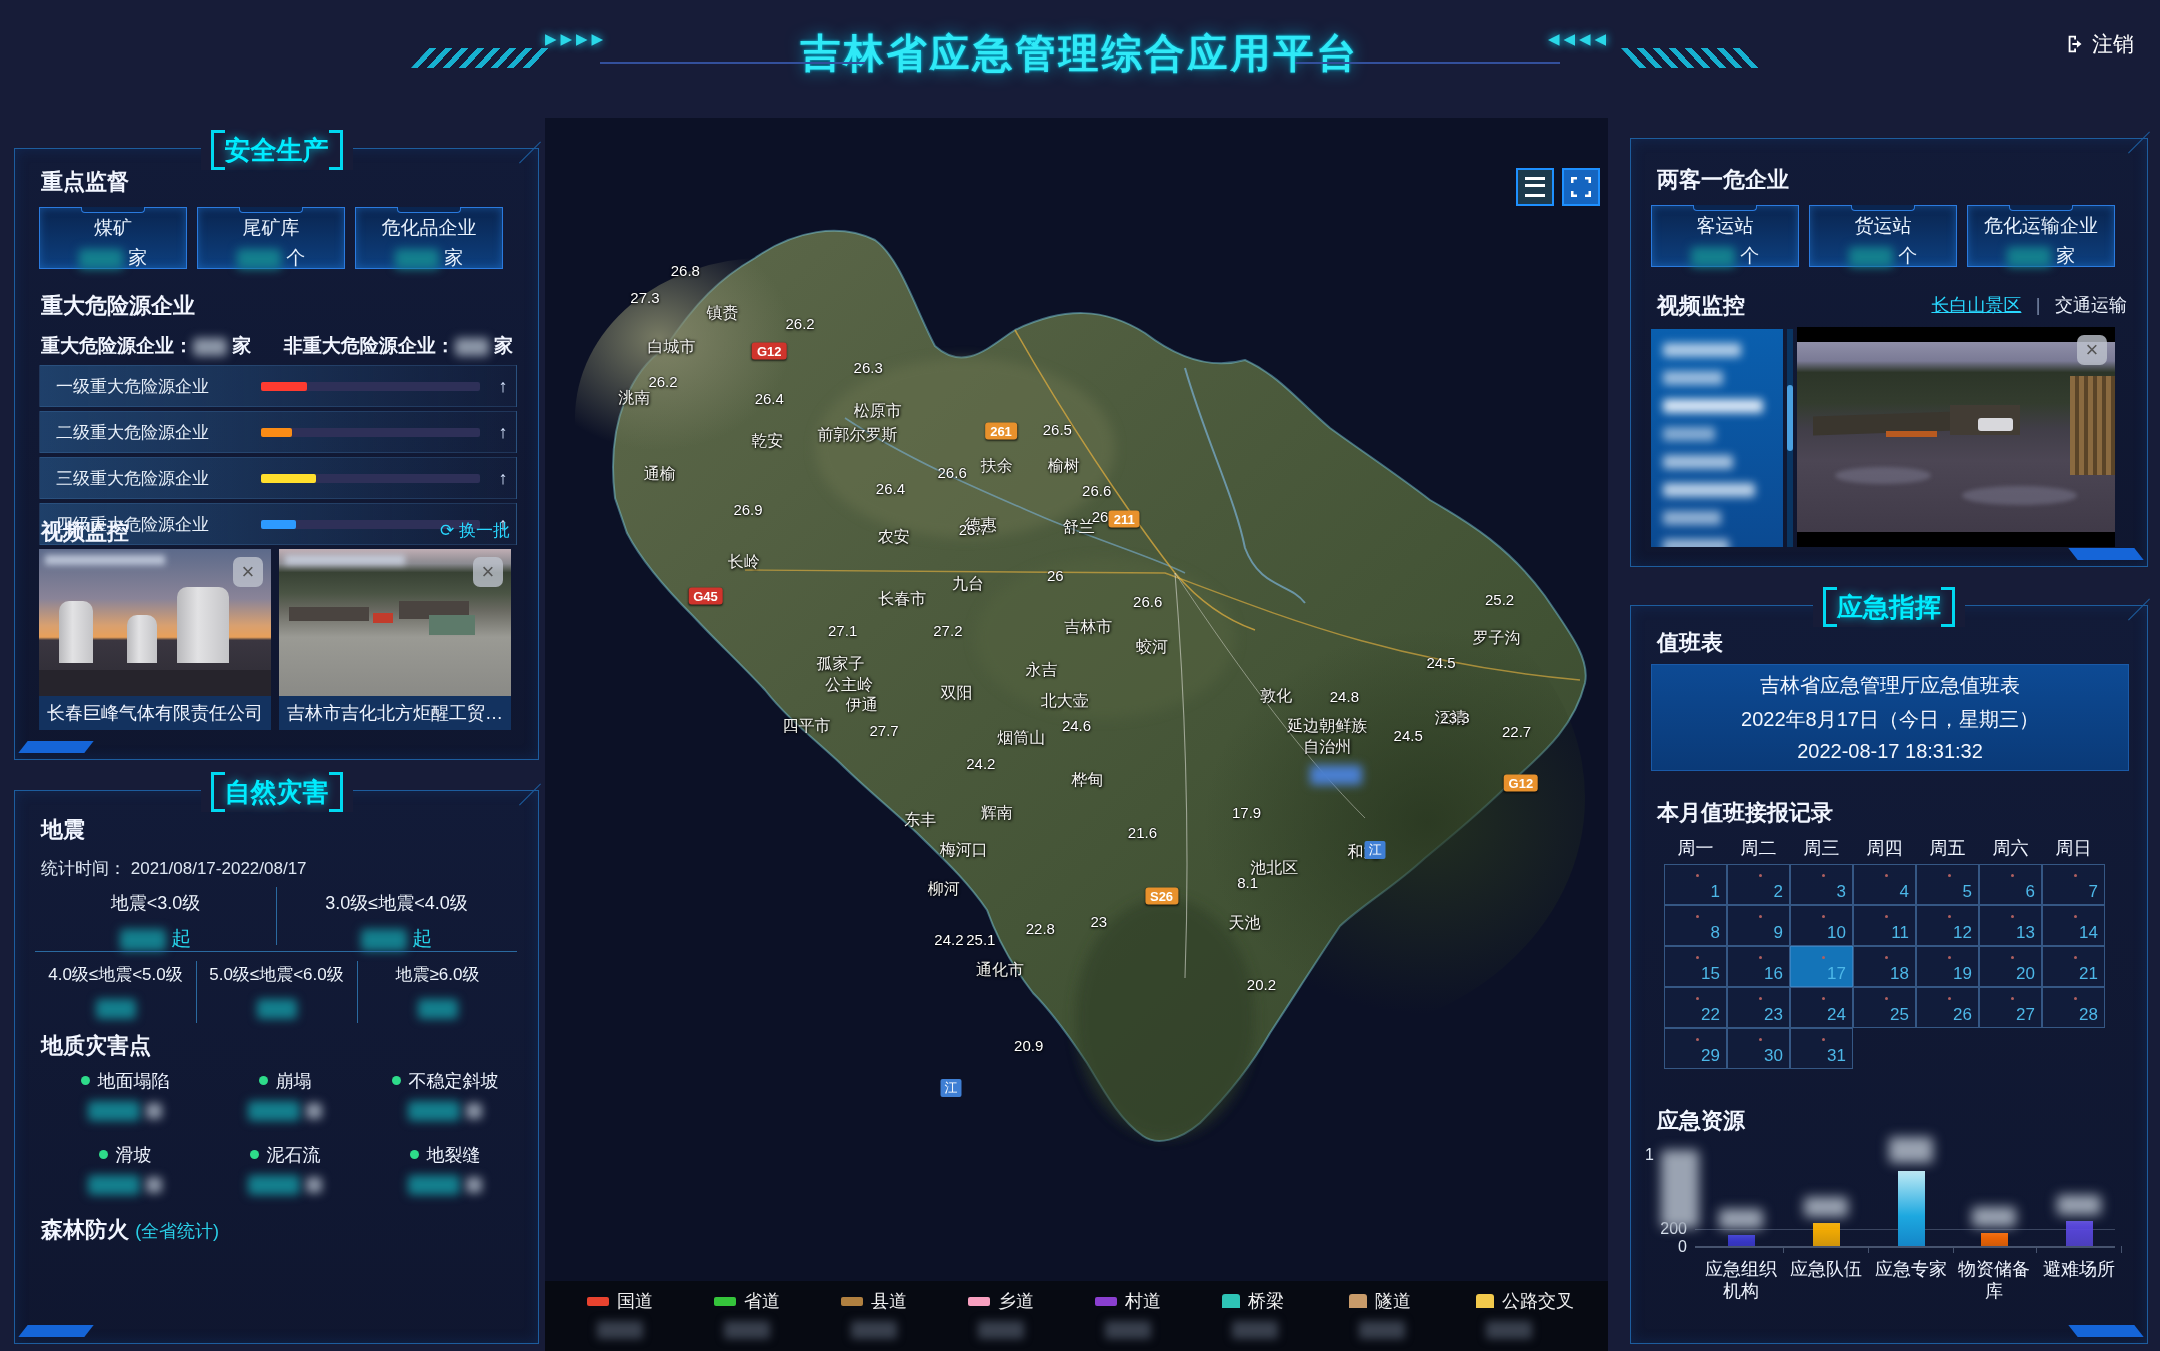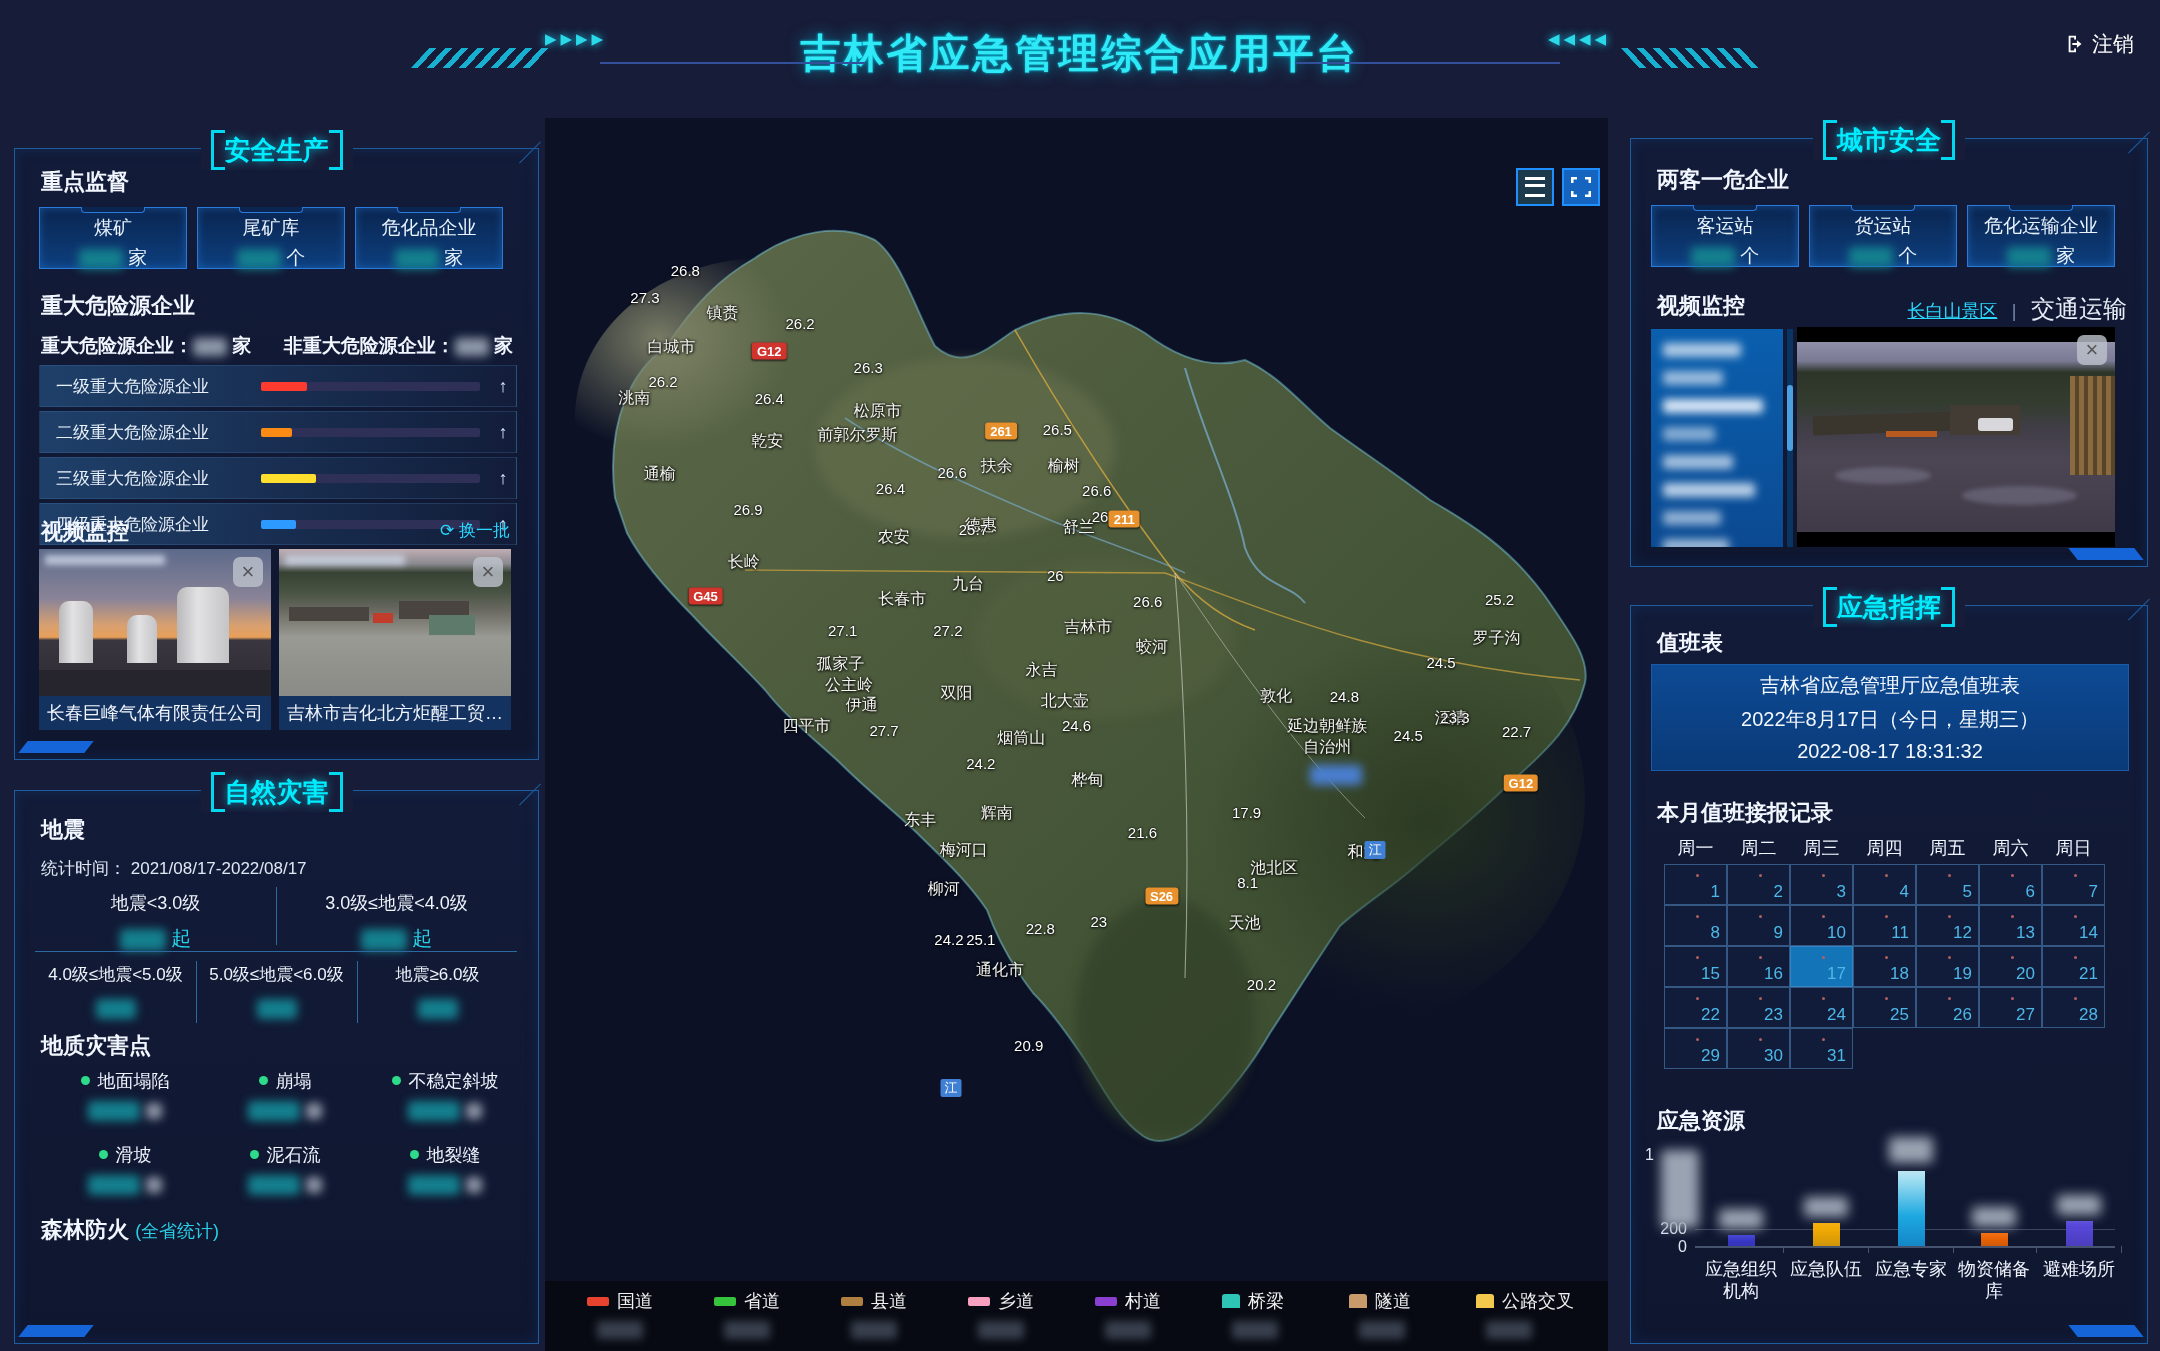--- a/index.html
+++ b/index.html
@@ -70,21 +70,21 @@
   .geo-it .dot{display:inline-block;width:9px;height:9px;border-radius:50%;background:#2edb8a;margin-right:8px;vertical-align:2px;}
   .geo-it .vv{margin-top:8px;}
   
   .vlist{position:absolute;background:linear-gradient(180deg,#0a5fae,#0b4a92);overflow:hidden;}
   .vlist .row{height:14px;margin:14px 10px 0 12px;border-radius:3px;background:#d8e6f5;filter:blur(4px);opacity:.85;}
   .sbar{position:absolute;width:6px;background:#0a3562;}
   .sbar .th{position:absolute;left:0;width:6px;background:#4aa0e0;border-radius:3px;cursor:pointer;}
   .vplayer{position:absolute;background:#000;}
   
   .lnk-cy{color:#29d8ff;text-decoration:underline;cursor:pointer;font-size:18px;}
-  .lnk-w{color:#e8eef8;cursor:pointer;font-size:24px;}
+  .lnk-w{color:#e8eef8;cursor:pointer;font-size:18px;}
   .lnk-sep{color:#7a8aa8;margin:0 10px;font-size:18px;}
   
   .duty-box{position:absolute;left:20px;width:476px;height:105px;display:flex;flex-direction:column;justify-content:center;gap:7px;
     text-align:center;background:linear-gradient(180deg,#0d4a94,#0a3a78);border:1px solid #1a5aa8;font-size:20px;color:#f4f8ff;}
   
   .cal-head{position:absolute;display:grid;grid-template-columns:repeat(7,63px);}
   .cal-head div{text-align:center;font-size:18px;color:#f0f5ff;}
   .cal{position:absolute;display:grid;grid-template-columns:repeat(7,63px);grid-auto-rows:41px;}
   .cal-cell{position:relative;border:1px solid rgba(90,145,205,.5);box-sizing:border-box;background:rgba(20,40,80,.25);cursor:pointer;}
   .cal-cell .n{position:absolute;bottom:2px;right:6px;font-size:17px;color:#4db8e8;}
@@ -494,27 +494,20 @@
           <div class="lg-top">
             <span style="display: inline-block; width: 18px; height: 14px; border-radius: 3px 3px 0px 0px; background: rgb(242, 201, 76);"></span>
             <span class="lg-lb">公路交叉</span>
           </div>
           <div class="lg-val"></div>
         </div>
       </div>
   </div>
 
   <div class="panel" style="left:1630px;top:138px;width:516px;height:427px;">
-    <div class="p-title">
-      <span class="t">
-          <span class="brk l"></span>
-      <span>城市安全</span>
-      <span class="brk r"></span>
-        </span>
-    </div>
     <div class="cut-tr"></div>
     <div class="sec-h" style="left:26px;top:26px;">两客一危企业</div>
     <div class="cards" style="left:20px;top:66px;" id="city-cards">
         <div class="stat-card">
           <div class="lb">客运站</div>
           <div class="vl"><span class="blob b-teal" style="width: 44px; height: 20px;"></span> <span>个</span></div>
         </div>
         <div class="stat-card">
           <div class="lb">货运站</div>
           <div class="vl"><span class="blob b-teal" style="width: 44px; height: 20px;"></span> <span>个</span></div>

